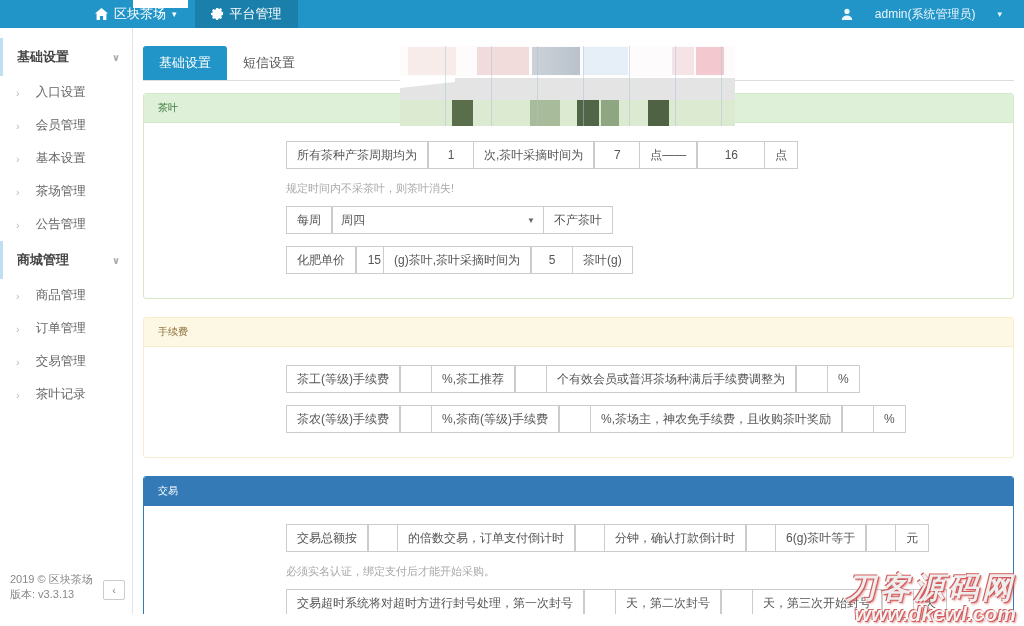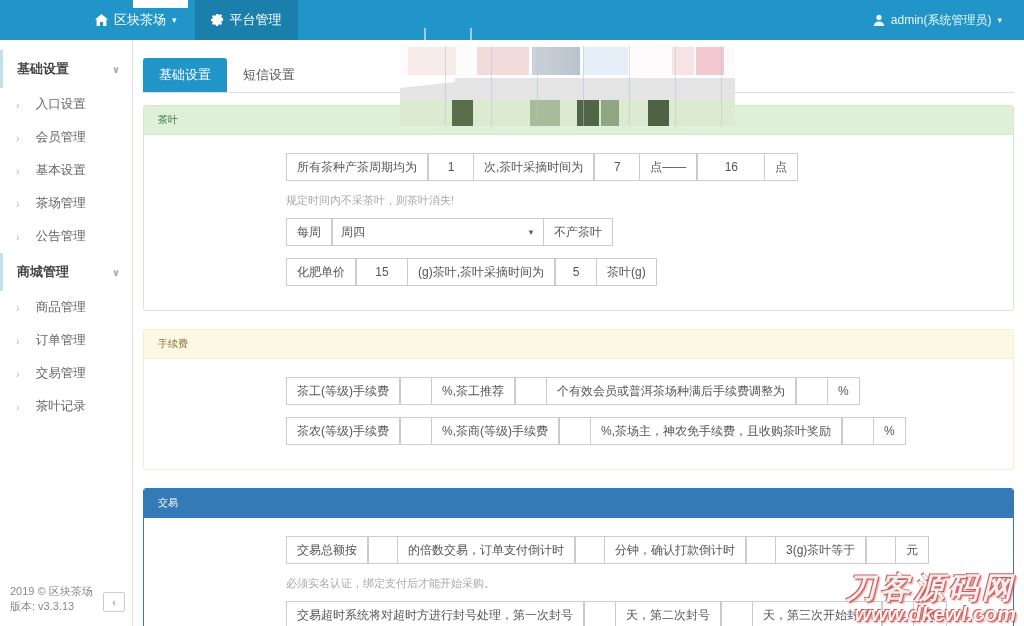--- a/index.html
+++ b/index.html
@@ -1,24 +1,24 @@
 <!DOCTYPE html>
 <html><head>
 <meta charset="utf-8">
 <style>
   * { margin:0; padding:0; box-sizing:border-box; }
   html,body { width:1024px; height:626px; overflow:hidden; background:#fff;
     font-family:"Liberation Sans","DejaVu Sans",sans-serif; font-size:13px; color:#333; }
 
   
-  .navbar { position:relative; height:40px; background:#2295c8; display:flex; align-items:stretch; z-index:5; }
+  .navbar { position:relative; height:28px; background:#2295c8; display:flex; align-items:stretch; z-index:5; }
   .nav-brand { display:flex; align-items:center; gap:6px; color:#fff; padding:0 18px 0 95px; font-size:13px; cursor:pointer; }
   .nav-item { display:flex; align-items:center; gap:6px; color:#fff; padding:0 16px; font-size:13px; cursor:pointer; }
   .nav-item.active { background:#1b7fab; }
-  .nav-right { margin-left:auto; display:flex; align-items:center; gap:6px; color:#eaf6fc; padding:0 22px; font-size:12px; cursor:pointer; }
+  .nav-right { margin-left:auto; display:flex; align-items:center; gap:22px; color:#eaf6fc; padding:0 22px; font-size:12px; cursor:pointer; }
   .caret { font-size:9px; }
   .icn svg { display:block; }
 
   
   .layout { display:flex; height:586px; }
   .sidebar { position:relative; width:133px; flex:0 0 133px; background:#fff; border-right:1px solid #e4e4e4; padding-top:10px; }
   .side-header { position:relative; display:flex; align-items:center; justify-content:space-between;
     padding:10px 12px 10px 14px; font-weight:bold; font-size:13px; color:#444; cursor:pointer; border-left:3px solid #bfe0ef; }
   .side-header .chev { color:#aaa; font-size:10px; }
   .side-item { display:flex; align-items:center; padding:8px 6px 8px 16px; color:#666; font-size:12.5px; cursor:pointer; }
@@ -180,21 +180,21 @@
             <div class="fakeselect">
               <span>周四</span>
               <span class="sel-caret">▼</span>
             </div>
             <span class="addon">不产茶叶</span>
           </div>
         </div>
         <div class="form-row">
           <div class="igroup">
             <span class="addon">化肥单价</span>
-            <input class="tbox" style="width: 52px;" value="15">
+            <input class="tbox" style="width: 28px; text-align: right;" value="15">
             <span class="addon">(g)茶叶,茶叶采摘时间为</span>
             <input class="tbox" style="width: 42px;" value="5">
             <span class="addon">茶叶(g)</span>
           </div>
         </div>
       </div>
     </div>
 
     <div class="panel warning">
       <div class="panel-heading">手续费</div>
@@ -228,21 +228,21 @@
       <div class="panel-heading">交易</div>
       <div class="panel-body">
         <div class="form-row">
           <div class="igroup">
             <span class="addon">交易总额按</span>
             <input class="tbox" style="width: 30px;">
             <span class="addon">的倍数交易，订单支付倒计时</span>
             <input class="tbox" style="width: 30px;">
             <span class="addon">分钟，确认打款倒计时</span>
             <input class="tbox" style="width: 30px;">
-            <span class="addon">3(g)茶叶等于</span>
+            <span class="addon">6(g)茶叶等于</span>
             <input class="tbox" style="width: 30px;">
             <span class="addon">元</span>
           </div>
         </div>
         <div class="hint">必须实名认证，绑定支付后才能开始采购。</div>
         <div class="form-row">
           <div class="igroup">
             <span class="addon">交易超时系统将对超时方进行封号处理，第一次封号</span>
             <input class="tbox" style="width: 32px;">
             <span class="addon">天，第二次封号</span>

